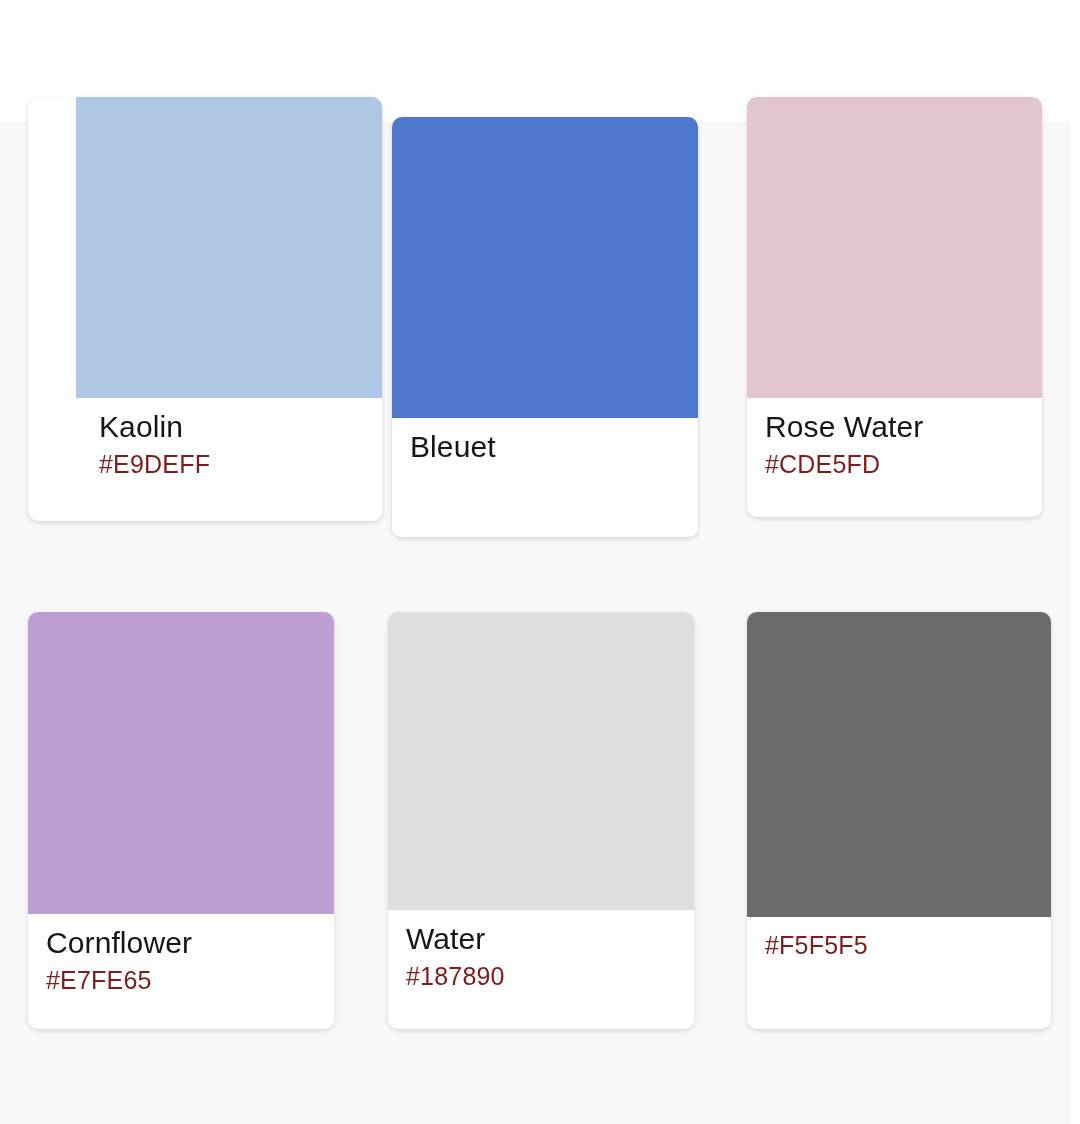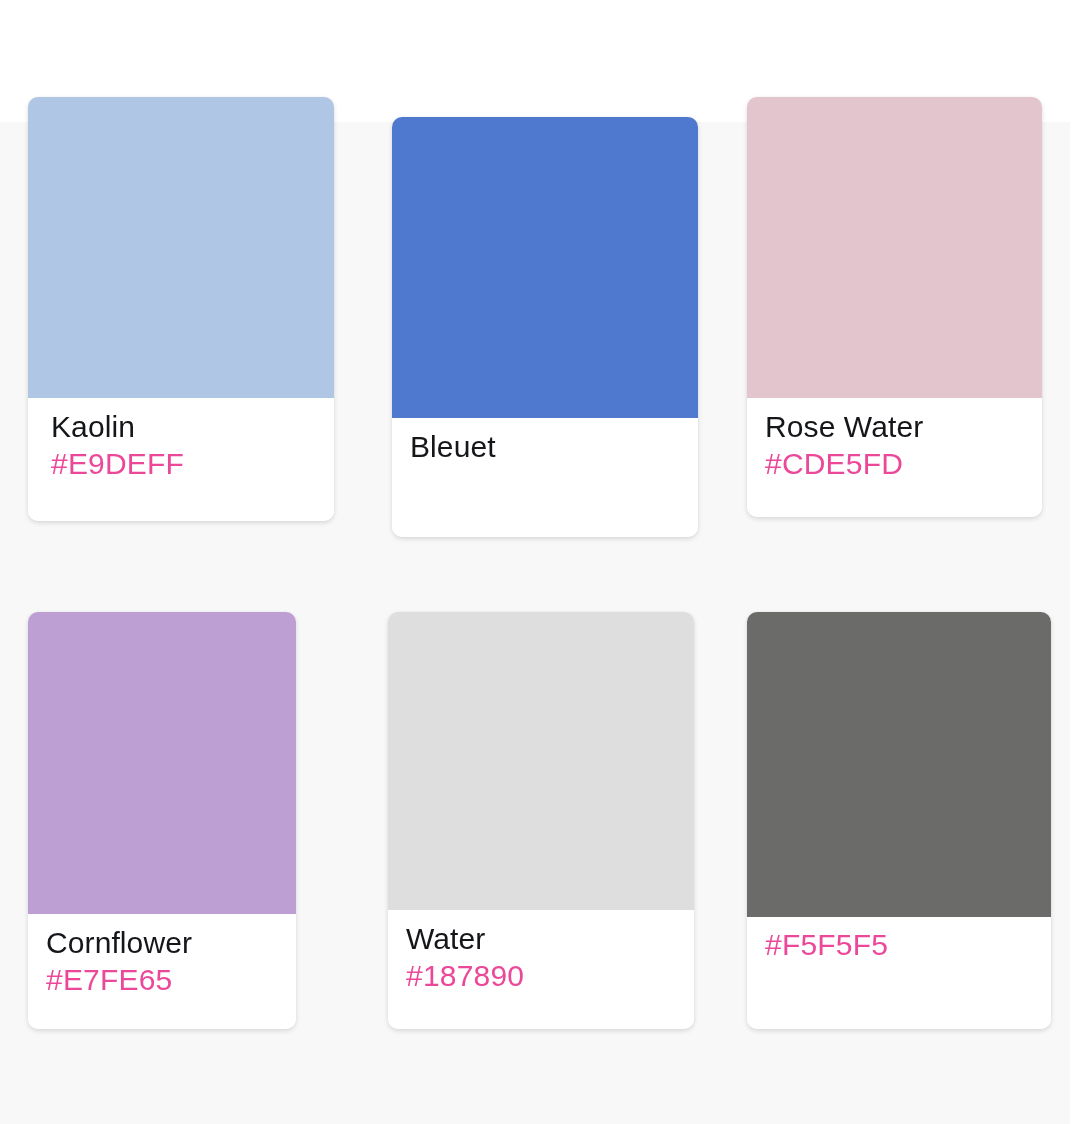--- a/index.html
+++ b/index.html
@@ -58,40 +58,40 @@
 
   .swatch-name {
     font-size: 30px;
     line-height: 38px;
     color: #15161a;
     letter-spacing: 0.1px;
     white-space: nowrap;
   }
 
   .swatch-hex {
-    font-size: 30px;
+    font-size: 25px;
     line-height: 36px;
-    color: #ec4899;
+    color: #7f1d1d;
     letter-spacing: 0.2px;
     white-space: nowrap;
   }
 
   
-  #card-0 { left: 28px;  top: 97px;  width: 306px; height: 424px; }
+  #card-0 { left: 28px;  top: 97px;  width: 306px; height: 424px; padding-left: 48px; }
   #card-0 .swatch-color { height: 301px; }
   #card-0 .swatch-info  { padding-left: 23px; padding-top: 10px; }
 
   #card-1 { left: 392px; top: 97px;  width: 306px; height: 420px; margin-top: 20px; }
   #card-1 .swatch-color { height: 301px; }
 
   #card-2 { left: 747px; top: 97px;  width: 295px; height: 420px; }
 
   #card-2 .swatch-color { height: 301px; }
 
-  #card-3 { left: 28px;  top: 612px; width: 268px; height: 417px; }
+  #card-3 { left: 28px;  top: 612px; width: 306px; height: 417px; }
   #card-3 .swatch-color { height: 302px; }
 
   #card-4 { left: 388px; top: 612px; width: 306px; height: 417px; }
   #card-4 .swatch-color { height: 298px; }
 
   #card-5 { left: 747px; top: 612px; width: 304px; height: 417px; }
   #card-5 .swatch-color { height: 305px; }
 </style>
 </head>
 <body style="background: rgb(255, 255, 255);">

